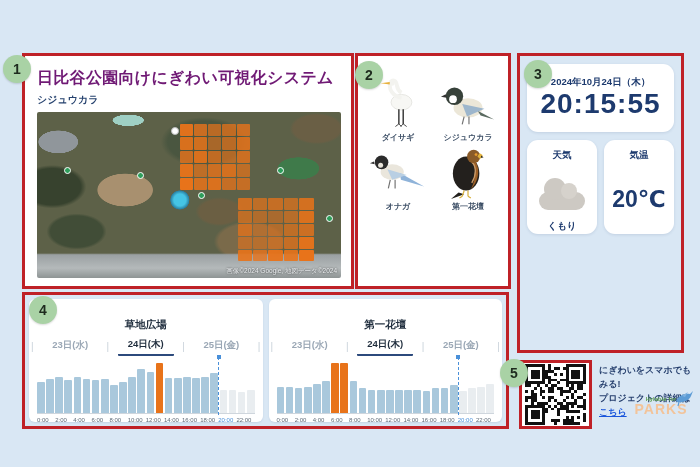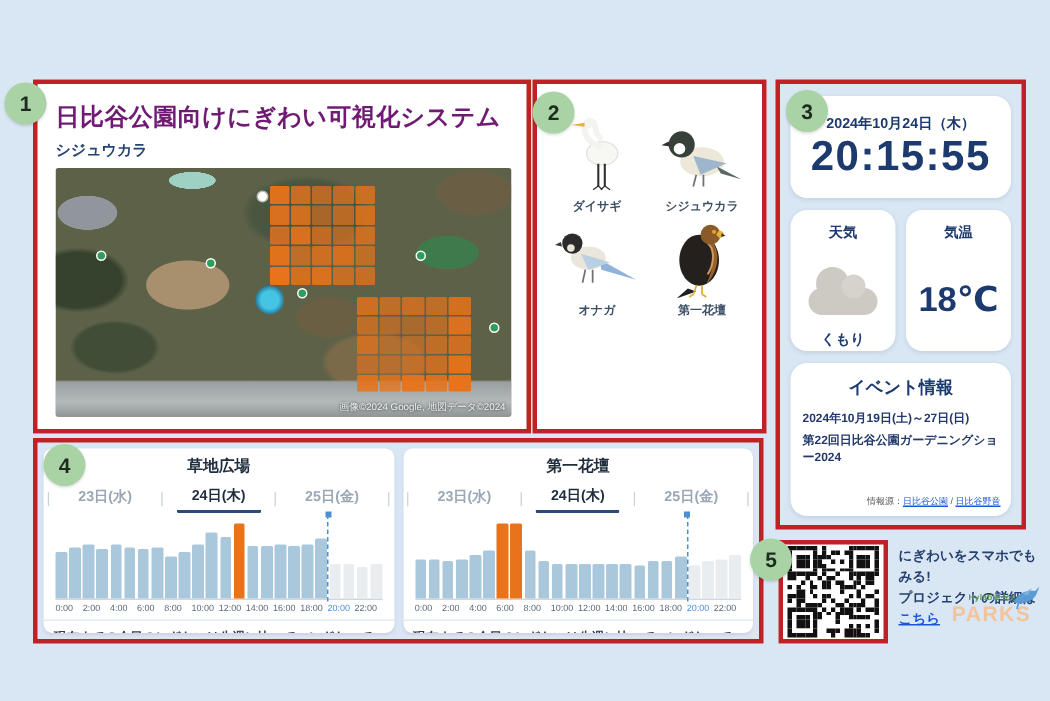--- a/index.html
+++ b/index.html
@@ -68,21 +68,21 @@
   .temp-val { font-size:23px; font-weight:bold; color:#1d3a6e; margin-top:24px; }
   .event-card { margin-top:8px; height:102px; padding:9px 8px 4px; position:relative; }
   .ev-title { text-align:center; font-size:11.5px; font-weight:bold; color:#1d3a6e; }
   .ev-line { font-size:8px; font-weight:bold; color:#23386b; margin-top:7px; }
   .ev-line2 { font-size:8px; font-weight:bold; color:#23386b; margin-top:4px; }
   .ev-src { position:absolute; right:7px; bottom:5px; font-size:6px; color:#555; }
   .ev-src a, .link { color:#1a56db; text-decoration:underline; cursor:pointer; }
 
   
   .panel4 { left:22px; top:292px; width:487px; height:137px; background:#d9e7f4; padding:4px; display:flex; gap:6px; }
-  .chart-card { flex:1; background:#fff; border-radius:6px; box-shadow:0 1px 2px rgba(30,58,110,.1); padding-top:5px; overflow:hidden; }
+  .chart-card { flex:1; background:#fff; border-radius:6px; box-shadow:0 1px 2px rgba(30,58,110,.1); padding-top:19px; overflow:hidden; }
   .ch-title { text-align:center; font-size:10.5px; font-weight:bold; color:#1f2d3d; }
   .tabs { display:flex; align-items:center; justify-content:space-between; padding:5px 2px 3px; }
   .tabsep { color:#c9d2da; font-size:10px; }
   .tab { font-size:9.5px; font-weight:bold; color:#9aa7b5; padding:1px 10px 3px; cursor:pointer; }
   .tab.active { color:#1f2d3d; border-bottom:2.5px solid #2c4a7c; border-radius:1px; }
   .chart-area { position:relative; height:54px; margin:2px 8px 0; }
   .bars { position:absolute; left:0; right:0; bottom:1px; top:0; display:flex; align-items:flex-end; gap:1.5px; border-bottom:1px solid #cfd6dd; }
   .bar { flex:1; border-radius:1px 1px 0 0; }
   .now-line { position:absolute; top:-4px; bottom:0; border-left:1.5px dashed #4a90d9; }
   .now-line::before { content:""; position:absolute; left:-2.5px; top:-2px; width:4px; height:4px; background:#4a90d9; }
@@ -241,28 +241,22 @@
     <div class="t-time">20:15:55</div>
   </div>
   <div class="wx-row">
     <div class="card wx-card">
       <div class="wx-label">天気</div>
       <div class="cloud"></div>
       <div class="wx-cond">くもり</div>
     </div>
     <div class="card wx-card">
       <div class="wx-label">気温</div>
-      <div class="temp-val">18℃</div>
+      <div class="temp-val">20℃</div>
     </div>
-  </div>
-  <div class="card event-card">
-    <div class="ev-title">イベント情報</div>
-    <div class="ev-line">2024年10月19日(土)～27日(日)</div>
-    <div class="ev-line2">第22回日比谷公園ガーデニングショー2024</div>
-    <div class="ev-src"><span>情報源：</span><a>日比谷公園</a><span> / </span><a>日比谷野音</a></div>
   </div>
 </div>
 
 <div class="redbox panel4">
   <div class="chart-card">
     <div class="ch-title">草地広場</div>
     <div class="tabs">
         <span class="tabsep">|</span>
         <span class="tab">23日(水)</span>
         <span class="tabsep">|</span>

